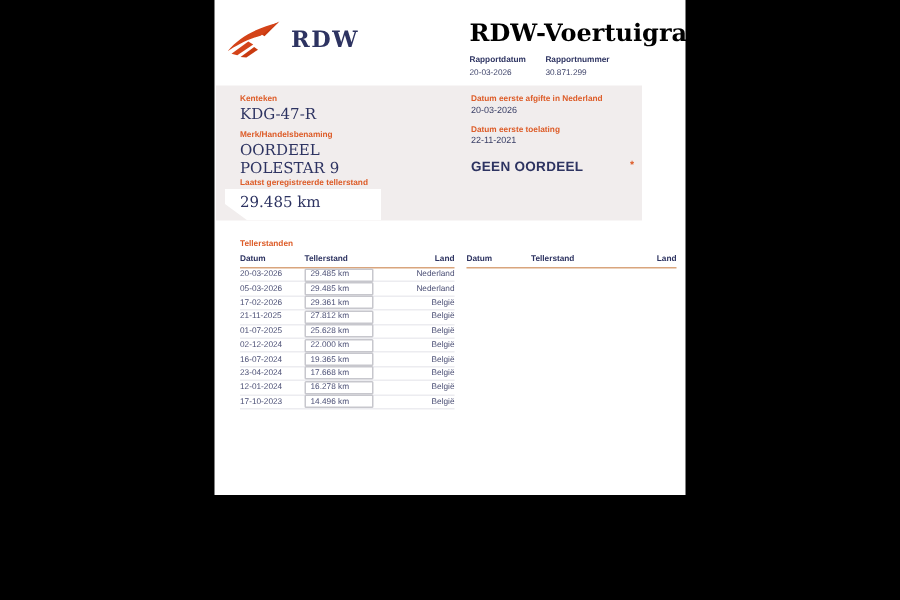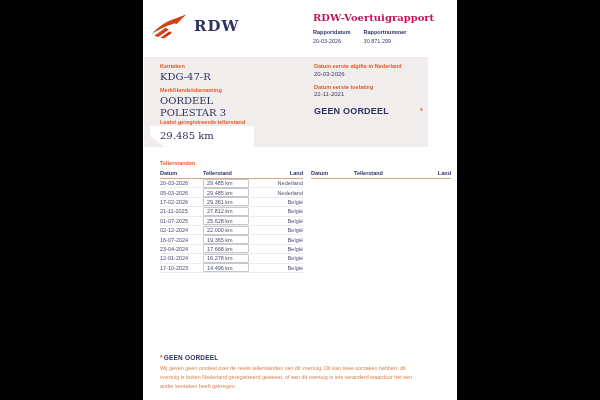--- a/index.html
+++ b/index.html
@@ -1,28 +1,28 @@
 <!DOCTYPE html>
 <html><head>
 <meta charset="utf-8">
 <style>
   * { margin:0; padding:0; box-sizing:border-box; }
   body { background:#000; }
-  .stage { position:relative; width:600px; height:400px; background:#000; overflow:hidden;
+  .stage { position:relative; width:600px; height:330px; background:#000; overflow:hidden;
            font-family:"Liberation Sans", sans-serif; }
   .page { position:absolute; left:143px; top:0; width:314px; height:400px; background:#ffffff; }
 
   
   .logo { position:absolute; left:7px; top:12px; display:flex; align-items:center; gap:6px; }
   .logo svg { width:38px; height:27px; display:block; }
   .brand-text { font-family:"DejaVu Serif", serif; font-weight:600; font-size:15px;
                 color:#2d3361; letter-spacing:1px; }
   .head-right { position:absolute; left:170px; top:12px; width:140px; }
-  .report-title { font-family:"DejaVu Serif", serif; font-weight:700; font-size:10px;
-                  color:#be185d; white-space:nowrap; }
+  .report-title { font-family:"DejaVu Serif", serif; font-weight:700; font-size:16px;
+                  color:#000000; white-space:nowrap; }
   .meta { display:flex; gap:13px; margin-top:6px; }
   .meta-label { font-size:5.5px; font-weight:700; color:#2d3361; }
   .meta-value { font-size:5.5px; color:#3a3f66; margin-top:2.5px; }
 
   
   .info-panel { position:absolute; left:1px; top:57px; width:284px; height:90px; background:#f1eded; }
   .col-left  { position:absolute; left:16px; top:6px; }
   .col-right { position:absolute; left:170px; top:6px; width:110px; }
   .field-label { font-size:5.5px; font-weight:700; color:#dd5c28; margin-bottom:1.5px; }
   .field-value { font-family:"DejaVu Serif", serif; font-size:10px; color:#2d3361; line-height:1.25; }
@@ -86,21 +86,21 @@
       </div>
     </div>
 
     <div class="info-panel">
       <div class="col-left">
         <div class="field-label">Kenteken</div>
         <div class="field-value">KDG-47-R</div>
         <div class="gap-xs"></div>
         <div class="field-label">Merk/Handelsbenaming</div>
         <div class="field-value">OORDEEL</div>
-        <div class="field-value">POLESTAR 3</div>
+        <div class="field-value">POLESTAR 9</div>
       </div>
 
       <div class="field-label km-label">Laatst geregistreerde tellerstand</div>
       <div class="km-box">
         <span class="field-value">29.485 km</span>
       </div>
 
       <div class="col-right">
         <div class="field-label">Datum eerste afgifte in Nederland</div>
         <div class="field-value-sm">20-03-2026</div>

